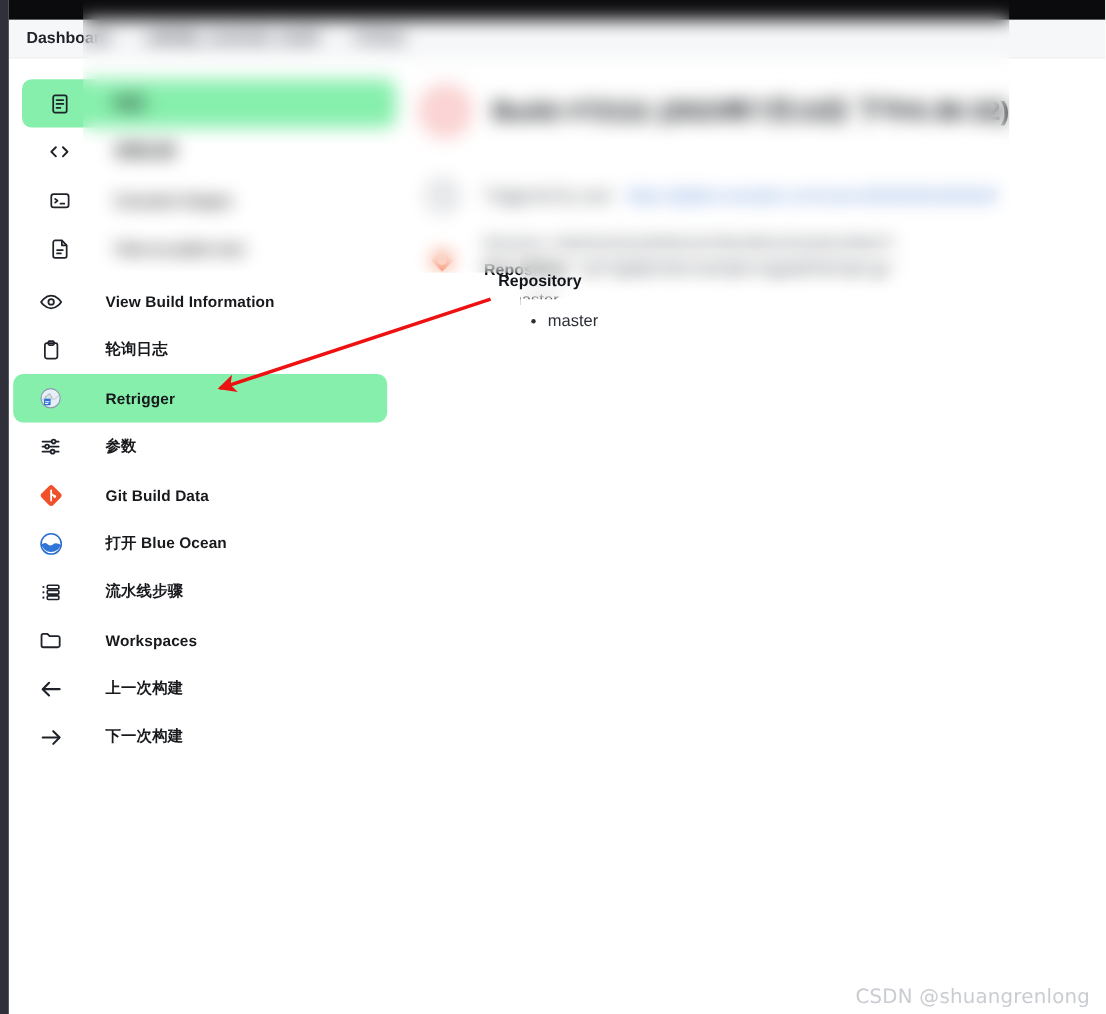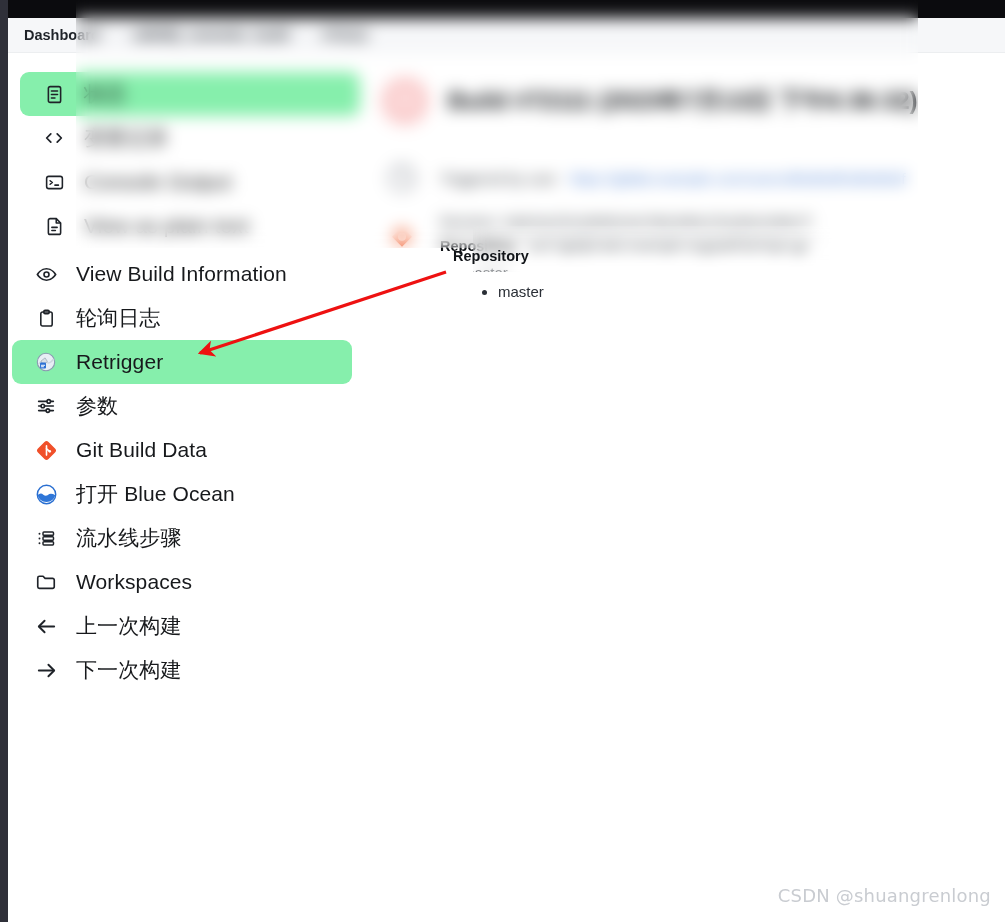--- a/index.html
+++ b/index.html
@@ -91,25 +91,26 @@
     width: 24px; height: 24px;
     flex: 0 0 24px;
     margin-right: 18px;
     display: flex;
     align-items: center;
     justify-content: center;
     color: #1f2329;
   }
   .side-ico svg { display: block; }
   .side-label {
-    font-size: 21px;
-    font-weight: 400;
+    font-size: 14px;
+    font-weight: 700;
     color: #17191c;
     white-space: nowrap;
     letter-spacing: .1px;
+    margin-left: 20px;
   }
 
   
   .main {
     position: absolute;
     left: 370px; top: 70px;
     width: 620px;
   }
   .build-head {
     display: flex;
@@ -244,21 +245,21 @@
     left: 0; top: 0;
     width: 1005px; height: 922px;
     z-index: 40;
     pointer-events: none;
   }
 
   
   .watermark {
     position: absolute;
     right: 14px;
-    bottom: 16px;
+    bottom: 5px;
     z-index: 45;
     font-size: 18px;
     color: #c9ccd1;
     font-family: "DejaVu Sans", sans-serif;
     letter-spacing: .2px;
     white-space: nowrap;
   }
 </style>
 </head>
 <body>

